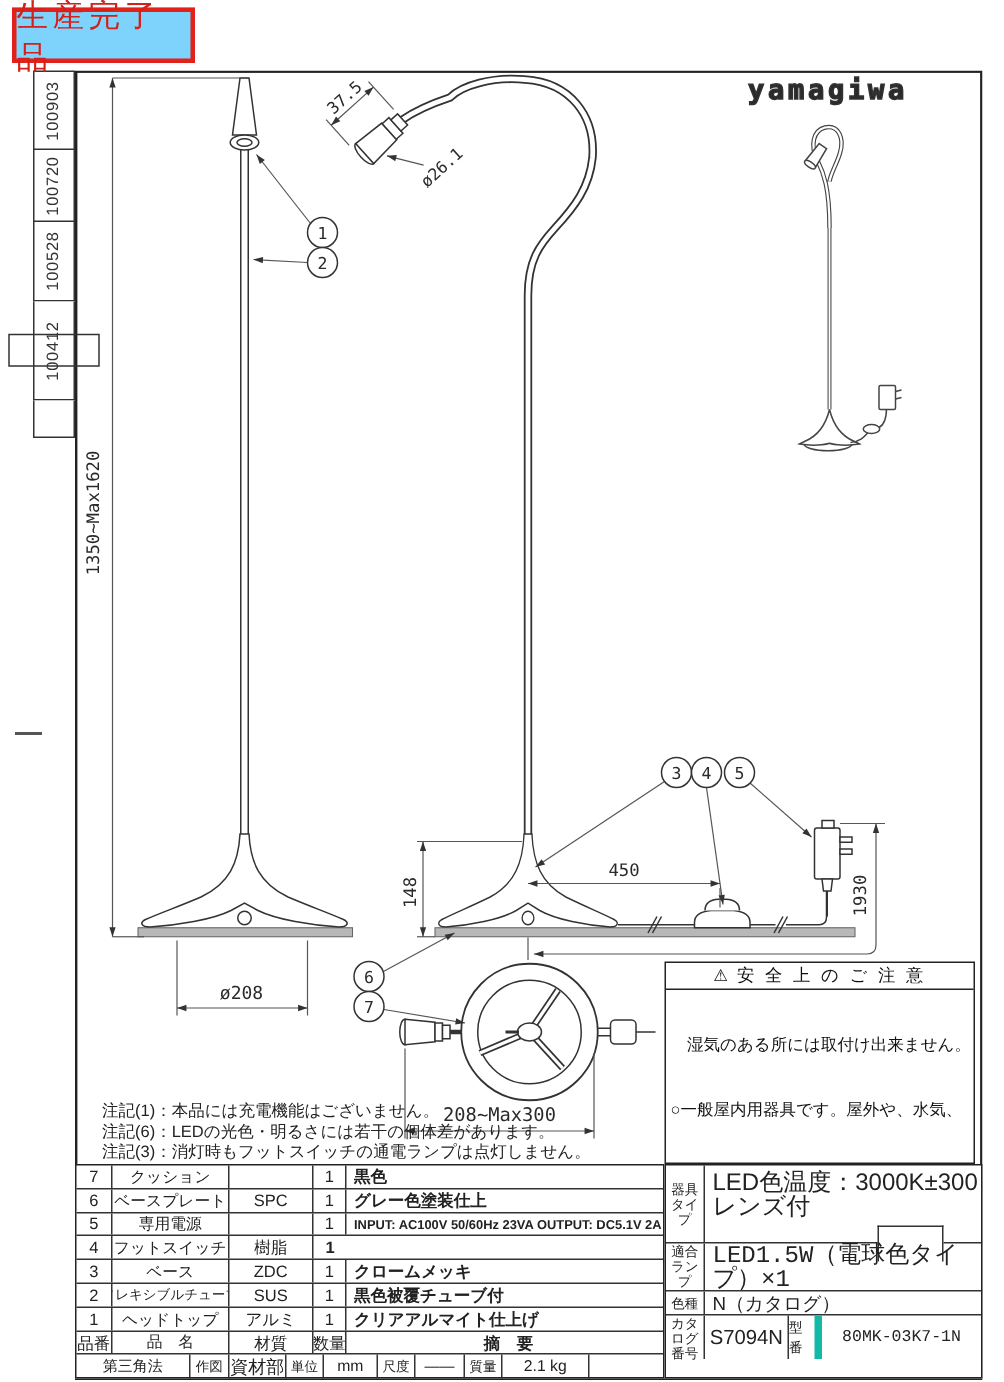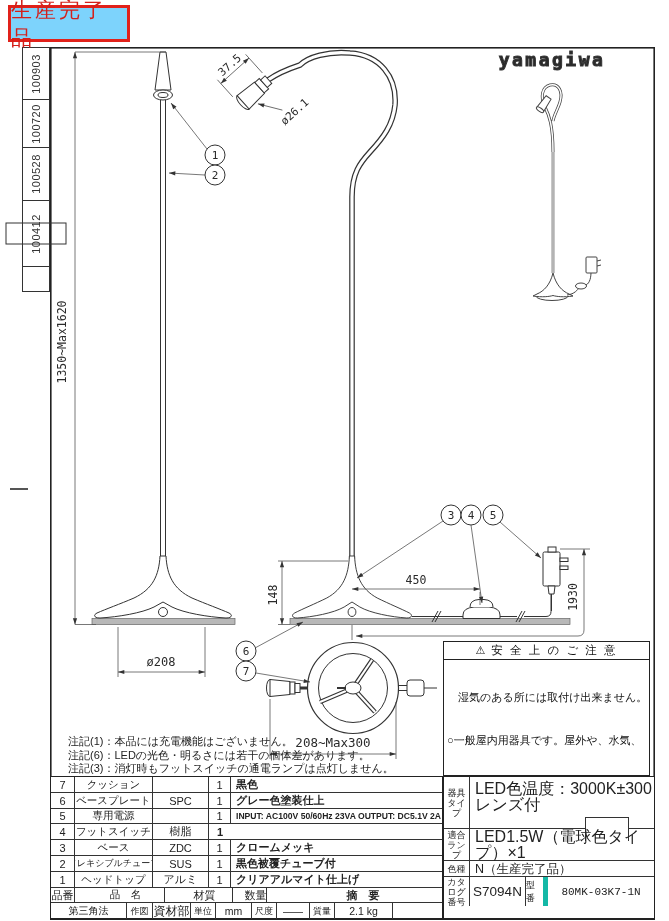--- a/index.html
+++ b/index.html
@@ -36,34 +36,34 @@
   
   .ptable{position:absolute;left:50px;top:776px;width:393px;height:143px;border:1.4px solid #222;background:#fff;z-index:3;
           display:flex;flex-direction:column;font-size:11px;}
   .prow{display:flex;border-bottom:1px solid #333;height:16px;align-items:stretch;}
   .prow:last-child{border-bottom:none;}
   .pc{border-right:1px solid #333;display:flex;align-items:center;justify-content:center;overflow:hidden;white-space:nowrap;}
   .pc:last-child{border-right:none;font-weight:bold;}
   .c-no{width:24px;}.c-name{width:78px;font-size:10.5px;}.c-mat{width:56px;}.c-qty{width:22px;}
   .c-rem{flex:1;justify-content:flex-start;padding-left:5px;}
   .rem-small{font-size:8.6px;}
-  .phead{height:15px;gap:12px;}
+  .phead{height:15px;}
   .pfoot{height:16px;font-size:10px;}
   .f-proj{width:76px;}.f-s{width:26px;font-size:9px;}.f-m{width:38px;font-size:12px;}.f-u{width:25px;font-size:9px;}
   .f-mm{width:36px;font-size:10.5px;}.f-sc{width:33px;}.f-mass{width:58px;font-size:10.5px;}.f-empty{flex:1;}
 
   
   .spec{position:absolute;left:443px;top:776px;width:212px;height:143px;border:1.4px solid #222;background:#fff;z-index:3;}
   .srow{display:flex;border-bottom:1px solid #333;position:relative;}
   .srow:last-child{border-bottom:none;}
   .slabel{width:26px;border-right:1px solid #333;display:flex;align-items:center;justify-content:center;
           font-size:9px;line-height:10px;text-align:center;white-space:pre-line;}
   .sval{flex:1;display:flex;align-items:center;padding-left:5px;font-size:16px;white-space:pre-line;line-height:16px;}
   .rowA{height:52px;}.rowA .sval{align-items:flex-start;padding-top:4px;}
-  .rowB{height:32px;}
+  .rowB{height:32px;font-family:Liberation Mono, monospace;}
   .rowC{height:16px;}.rowC .sval{font-size:12.5px;}
   .rowD{height:29px;}
   .miscbox{position:absolute;left:141px;top:40px;width:44px;height:24px;border:1px solid #333;border-bottom:none;background:#fff;}
   .d-cat{width:56px;border-right:1px solid #333;display:flex;align-items:center;justify-content:center;font-size:13.5px;}
   .d-mlab{width:22px;border-right:5px solid #14b8a6;display:flex;align-items:center;justify-content:center;font-size:9px;}
   .d-mval{flex:1;display:flex;align-items:center;justify-content:center;font-size:11px;white-space:nowrap;font-family:Liberation Mono, monospace;}
 </style>
 </head>
 <body>
 
@@ -396,21 +396,21 @@
 レンズ付</div>
       <div class="miscbox"></div>
     </div>
     <div class="srow rowB">
       <div class="slabel">適合
 ランプ</div>
       <div class="sval">LED1.5W（電球色タイプ）×1</div>
     </div>
     <div class="srow rowC">
       <div class="slabel">色種</div>
-      <div class="sval">N（生産完了品）</div>
+      <div class="sval">N（カタログ）</div>
     </div>
     <div class="srow rowD">
       <div class="slabel">カタログ
 番号</div>
       <div class="d-cat">S7094N</div>
       <div class="d-mlab">型番</div>
       <div class="d-mval">80MK-03K7-1N</div>
     </div>
   </div>
 

